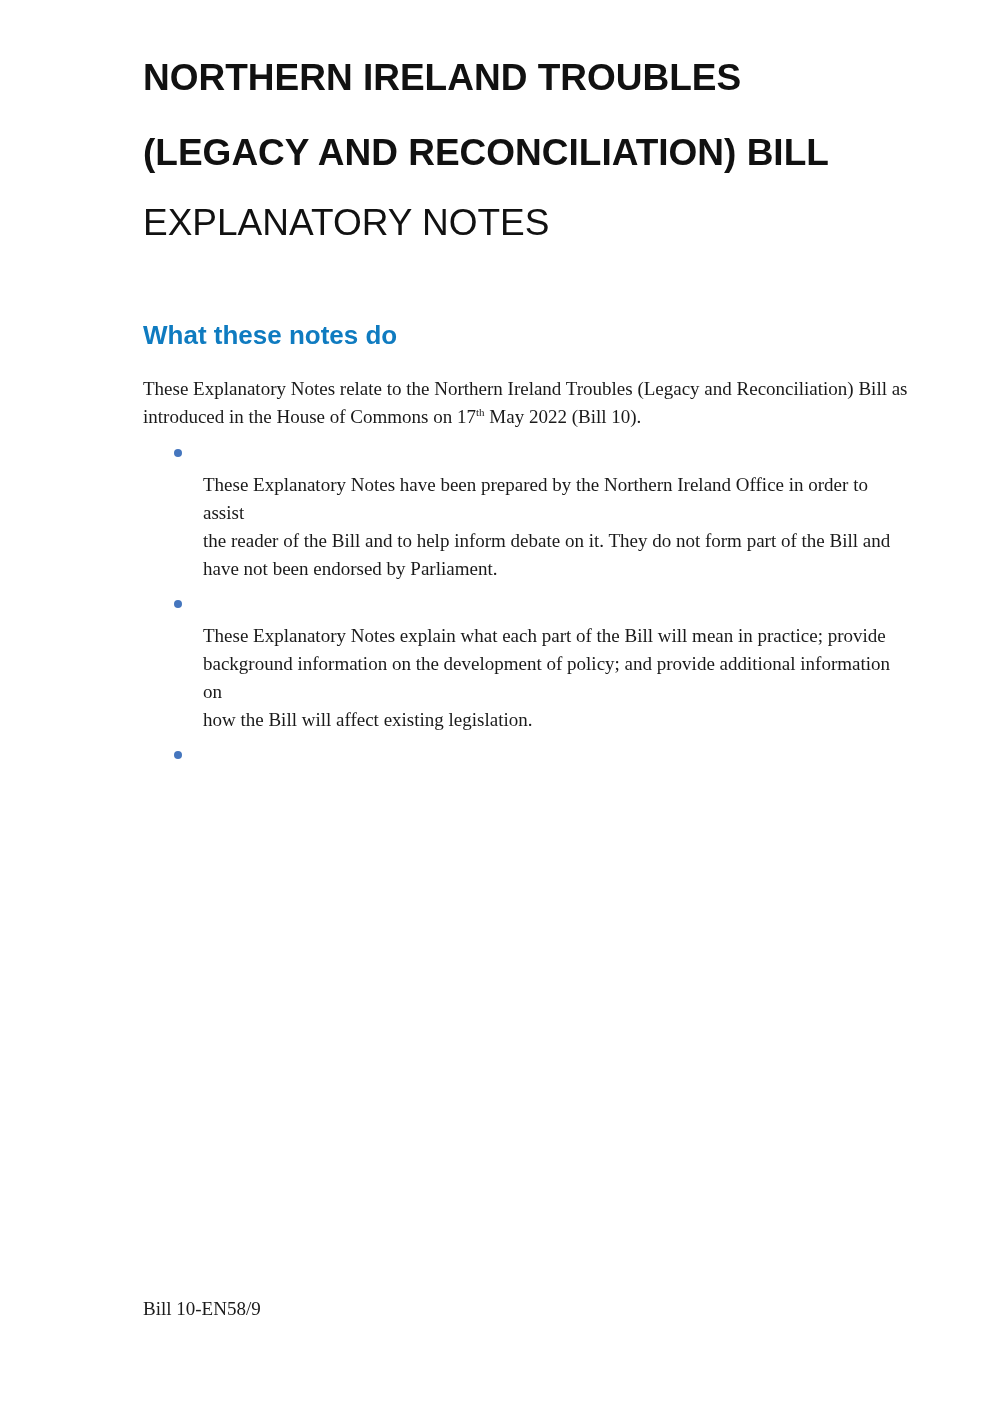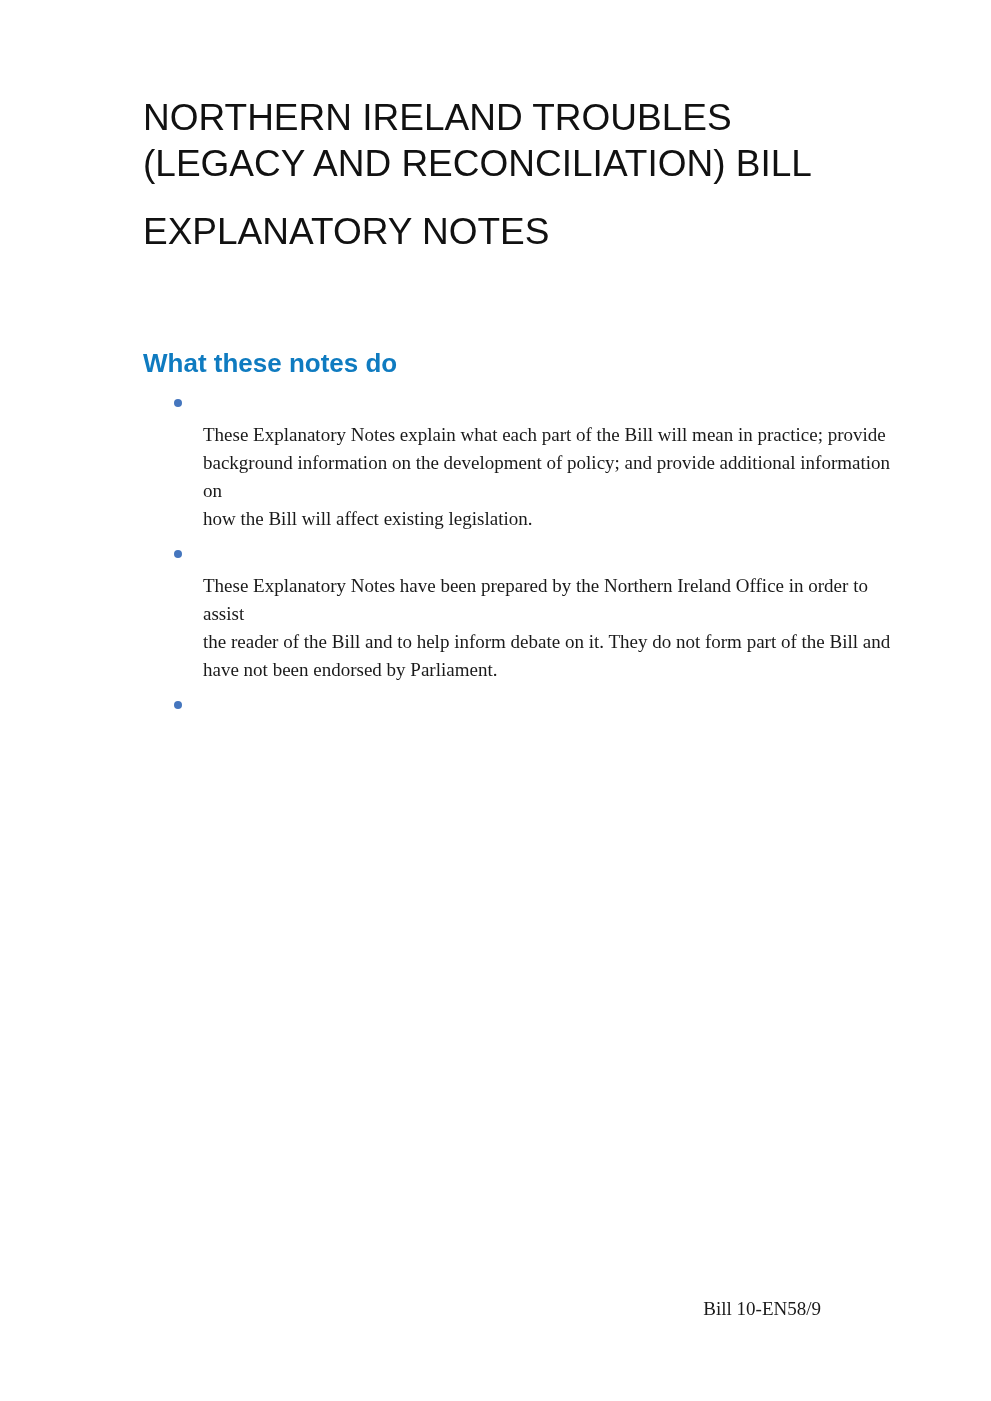--- a/index.html
+++ b/index.html
@@ -17,42 +17,42 @@
     color: #1a1a1a;
   }
   .content {
     position: absolute;
     left: 143px;
     top: 0;
     width: 770px;
   }
   .doc-title {
     font-family: "Liberation Sans", sans-serif;
-    font-weight: normal;
+    font-weight: bold;
     font-size: 37px;
-    line-height: 46px;
+    line-height: 75px;
     color: #111111;
     white-space: pre-line;
-    margin-top: 95px;
+    margin-top: 40px;
   }
   .doc-subtitle {
     font-family: "Liberation Sans", sans-serif;
     font-weight: normal;
     font-size: 37px;
     line-height: 55px;
     color: #111111;
-    margin-top: 17px;
+    margin-top: 5px;
   }
   .section-heading {
     font-family: "Liberation Sans", sans-serif;
     font-weight: bold;
     font-size: 26px;
     line-height: 36px;
     color: var(--heading-blue, #0f7bc0);
-    margin-top: 86px;
+    margin-top: 67px;
   }
   .intro {
     font-size: 19px;
     line-height: 28px;
     margin-top: 22px;
     width: 770px;
     white-space: pre-line;
   }
   .ordinal-sup {
     font-size: 11px;
@@ -84,48 +84,50 @@
     background: var(--bullet-blue, #4576be);
   }
   .page-footer {
     position: absolute;
     left: 143px;
     right: 170px;
     top: 1297px;
     font-size: 19px;
     line-height: 24px;
     display: flex;
-    justify-content: flex-end;
+    justify-content: flex-start;
     color: #1a1a1a;
   }
 </style>
 </head>
 <body>
 
 <div class="page">
   <div class="content">
 
     <div class="doc-title">NORTHERN IRELAND TROUBLES
 (LEGACY AND RECONCILIATION) BILL</div>
 
     <div class="doc-subtitle">EXPLANATORY NOTES</div>
 
     <div class="section-heading">What these notes do</div>
 
+    <div class="intro"><span>These Explanatory Notes relate to the Northern Ireland Troubles (Legacy and Reconciliation) Bill as
+introduced in the House of Commons on 17</span><span class="ordinal-sup">th</span><span> May 2022 (Bill 10).</span></div>
 
     <ul class="notes-list">
+      <li class="note-item">
+        <span class="dot"></span><span>These Explanatory Notes have been prepared by the Northern Ireland Office in order to assist
+the reader of the Bill and to help inform debate on it. They do not form part of the Bill and
+have not been endorsed by Parliament.</span>
+      </li>
       <li class="note-item">
         <span class="dot"></span><span>These Explanatory Notes explain what each part of the Bill will mean in practice; provide
 background information on the development of policy; and provide additional information on
 how the Bill will affect existing legislation.</span>
-      </li>
-      <li class="note-item">
-        <span class="dot"></span><span>These Explanatory Notes have been prepared by the Northern Ireland Office in order to assist
-the reader of the Bill and to help inform debate on it. They do not form part of the Bill and
-have not been endorsed by Parliament.</span>
       </li>
       <li class="note-item">
         <span class="dot"></span>
       </li>
     </ul>
 
   </div>
 
   <div class="page-footer">
     <span>Bill 10-EN</span>

